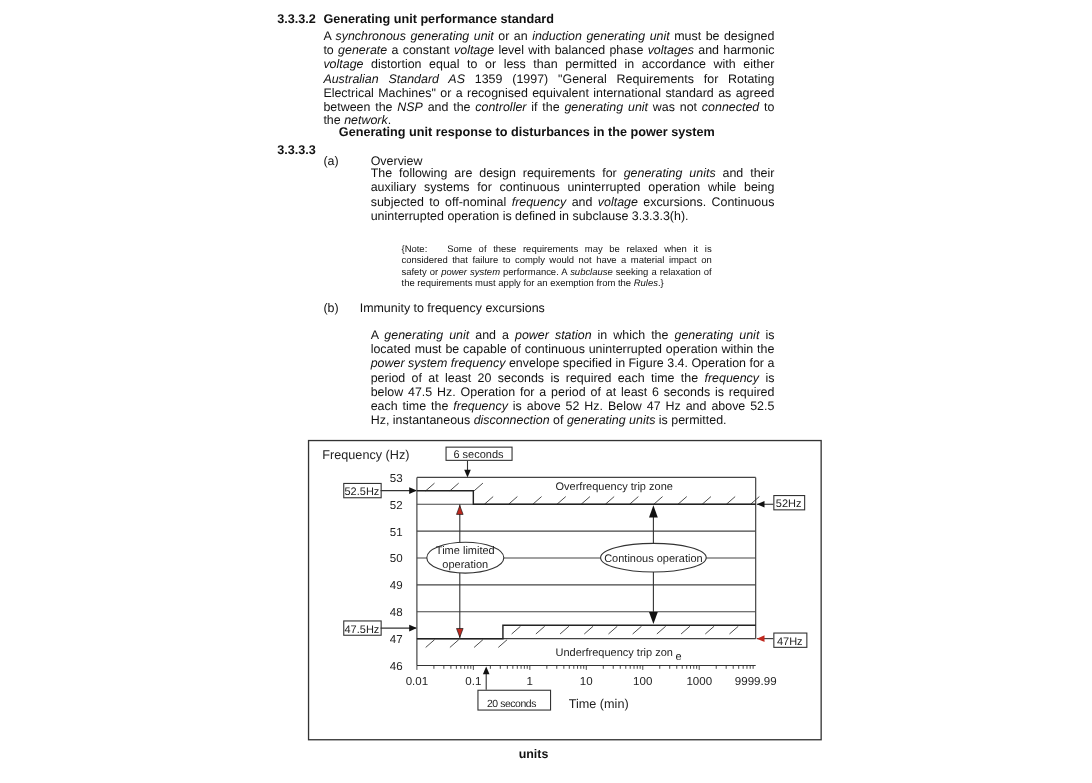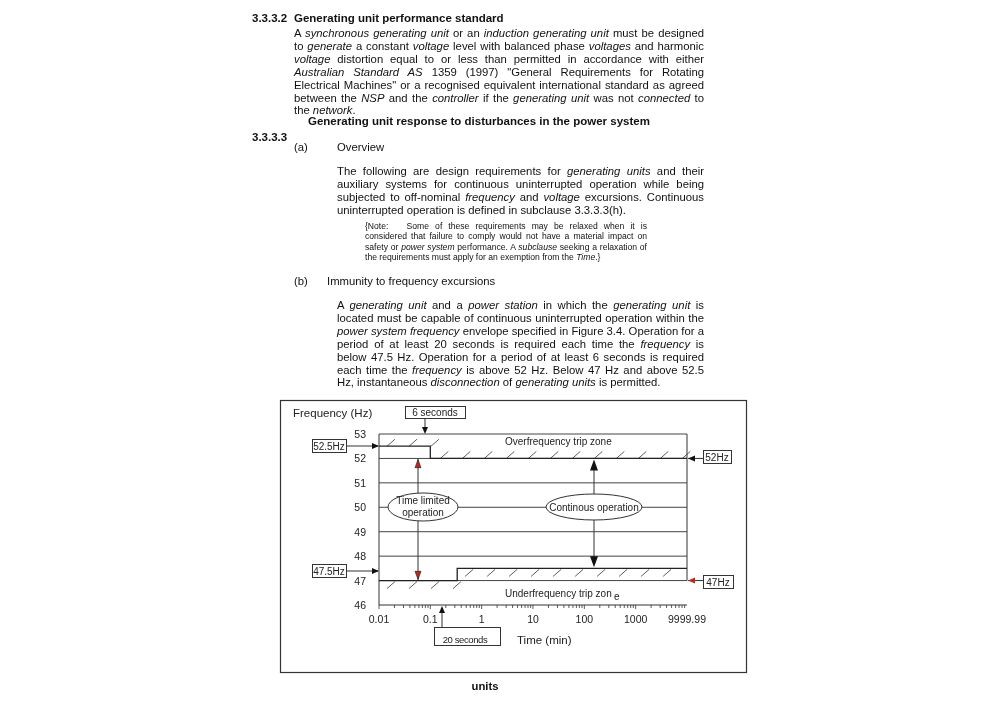--- a/index.html
+++ b/index.html
@@ -21,22 +21,22 @@
 
 <div class="abs clause-num" style="left:252px;top:12px;">3.3.3.2</div>
 <div class="abs clause-title" style="left:294px;top:12px;text-align:right;">Generating unit performance standard</div>
 <div class="abs para" style="left:294px;top:27px;width:410px;">A <i>synchronous generating unit</i> or an <i>induction generating unit</i> must be designed to <i>generate</i> a constant <i>voltage</i> level with balanced phase <i>voltages</i> and harmonic <i>voltage</i> distortion equal to or less than permitted in accordance with either <i>Australian Standard AS</i> 1359 (1997) "General Requirements for Rotating Electrical Machines" or a recognised equivalent international standard as agreed between the <i>NSP</i> and the <i>controller</i> if the <i>generating unit</i> was not <i>connected</i> to the <i>network</i>.</div>
 
 <div class="abs clause-num" style="left:252px;top:115px;margin-top:16px;">3.3.3.3</div>
 <div class="abs clause-title" style="left:294px;top:115px;margin-left:14px;">Generating unit response to disturbances in the power system</div>
 
 <div class="abs sub-label" style="left:294px;top:141px;">(a)</div>
 <div class="abs sub-title" style="left:337px;top:141px;">Overview</div>
-<div class="abs para" style="left:337px;top:165px;width:367px;">The following are design requirements for <i>generating units</i> and their auxiliary systems for continuous uninterrupted operation while being subjected to off-nominal <i>frequency</i> and <i>voltage</i> excursions. Continuous uninterrupted operation is defined in subclause 3.3.3.3(h).</div>
-<div class="abs note" style="left:365px;top:221px;width:282px;">{Note:&nbsp;&nbsp; Some of these requirements may be relaxed when it is considered that failure to comply would not have a material impact on safety or <i>power system</i> performance. A <i>subclause</i> seeking a relaxation of the requirements must apply for an exemption from the <i>Time</i>.}</div>
+<div class="abs para" style="left:337px;top:152px;width:367px;">The following are design requirements for <i>generating units</i> and their auxiliary systems for continuous uninterrupted operation while being subjected to off-nominal <i>frequency</i> and <i>voltage</i> excursions. Continuous uninterrupted operation is defined in subclause 3.3.3.3(h).</div>
+<div class="abs note" style="left:365px;top:221px;width:282px;">{Note:&nbsp;&nbsp; Some of these requirements may be relaxed when it is considered that failure to comply would not have a material impact on safety or <i>power system</i> performance. A <i>subclause</i> seeking a relaxation of the requirements must apply for an exemption from the <i>Rules</i>.}</div>
 
 <div class="abs sub-label" style="left:294px;top:275px;">(b)</div>
 <div class="abs sub-title" style="left:327px;top:275px;">Immunity to frequency excursions</div>
 <div class="abs para" style="left:337px;top:299px;width:367px;">A <i>generating unit</i> and a <i>power station</i> in which the <i>generating unit</i> is located must be capable of continuous uninterrupted operation within the <i>power system frequency</i> envelope specified in Figure 3.4. Operation for a period of at least 20 seconds is required each time the <i>frequency</i> is below 47.5 Hz. Operation for a period of at least 6 seconds is required each time the <i>frequency</i> is above 52 Hz. Below 47 Hz and above 52.5 Hz, instantaneous <i>disconnection</i> of <i>generating units</i> is permitted.</div>
 
 <svg class="abs" style="left:0;top:0;" width="993" height="712">
   <rect x="280.5" y="400.5" width="466" height="272" fill="none" stroke="#333" stroke-width="1.2"></rect>
   <text x="293" y="417" font-size="11.5" fill="#222">Frequency (Hz)</text>
   <text x="517" y="644" font-size="11.5" fill="#222">Time (min)</text>
   <g id="grid-layer">

